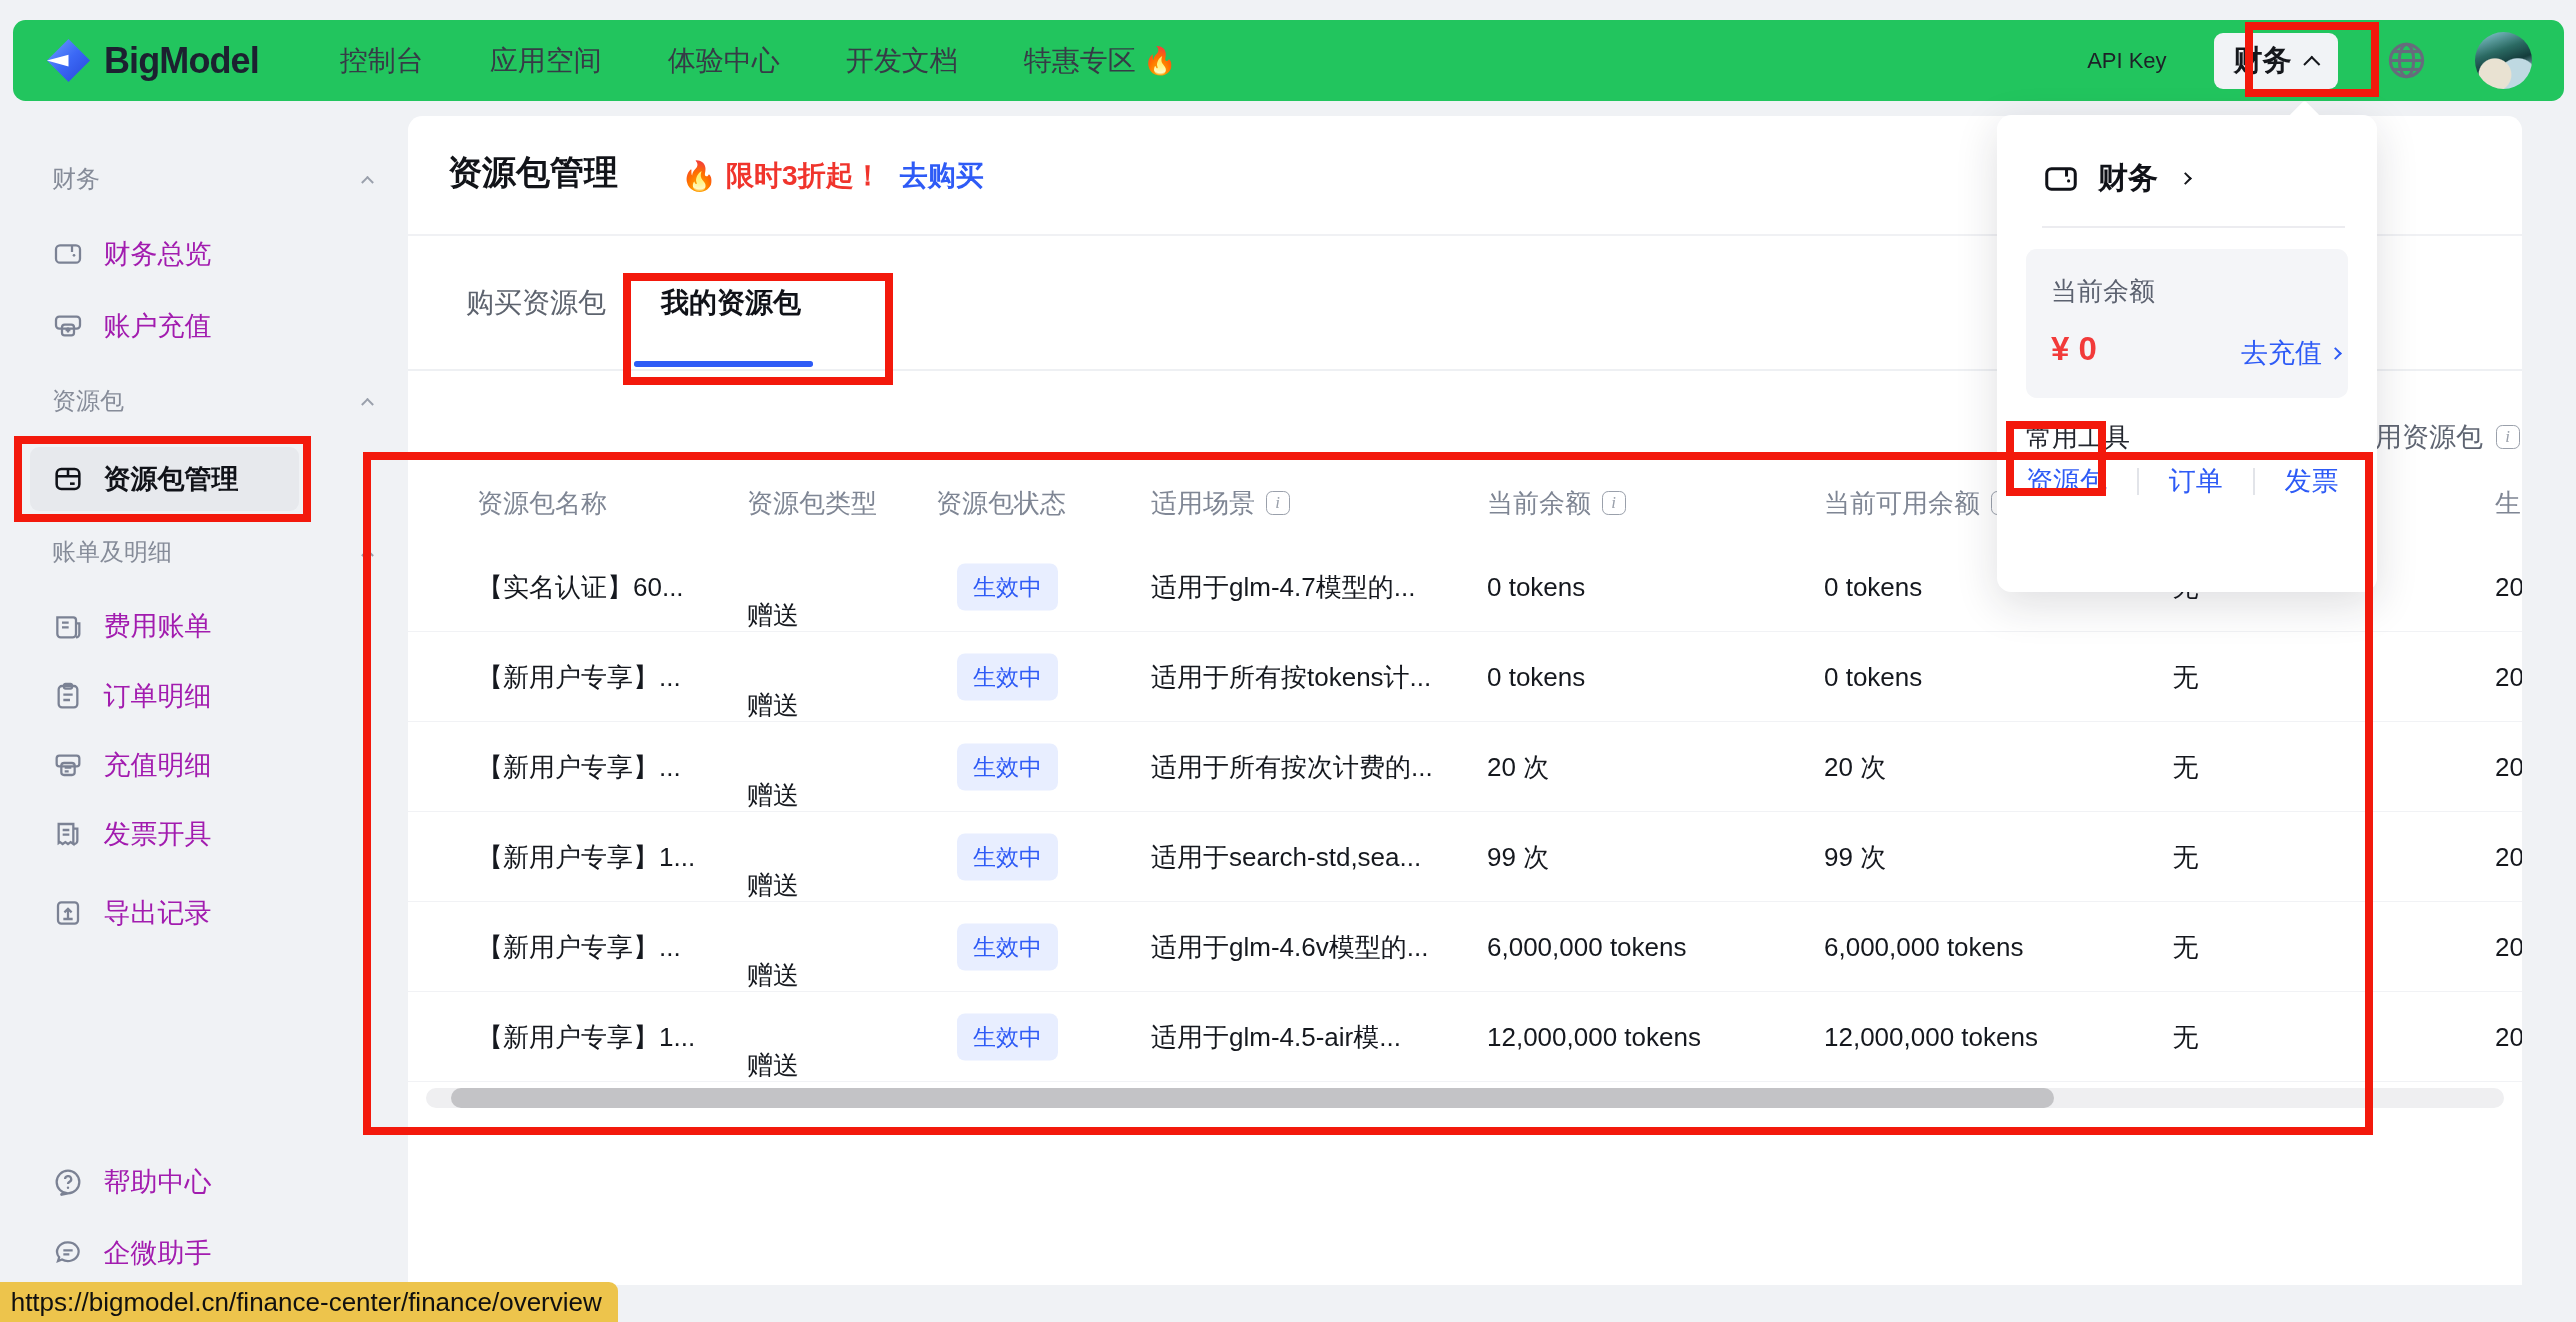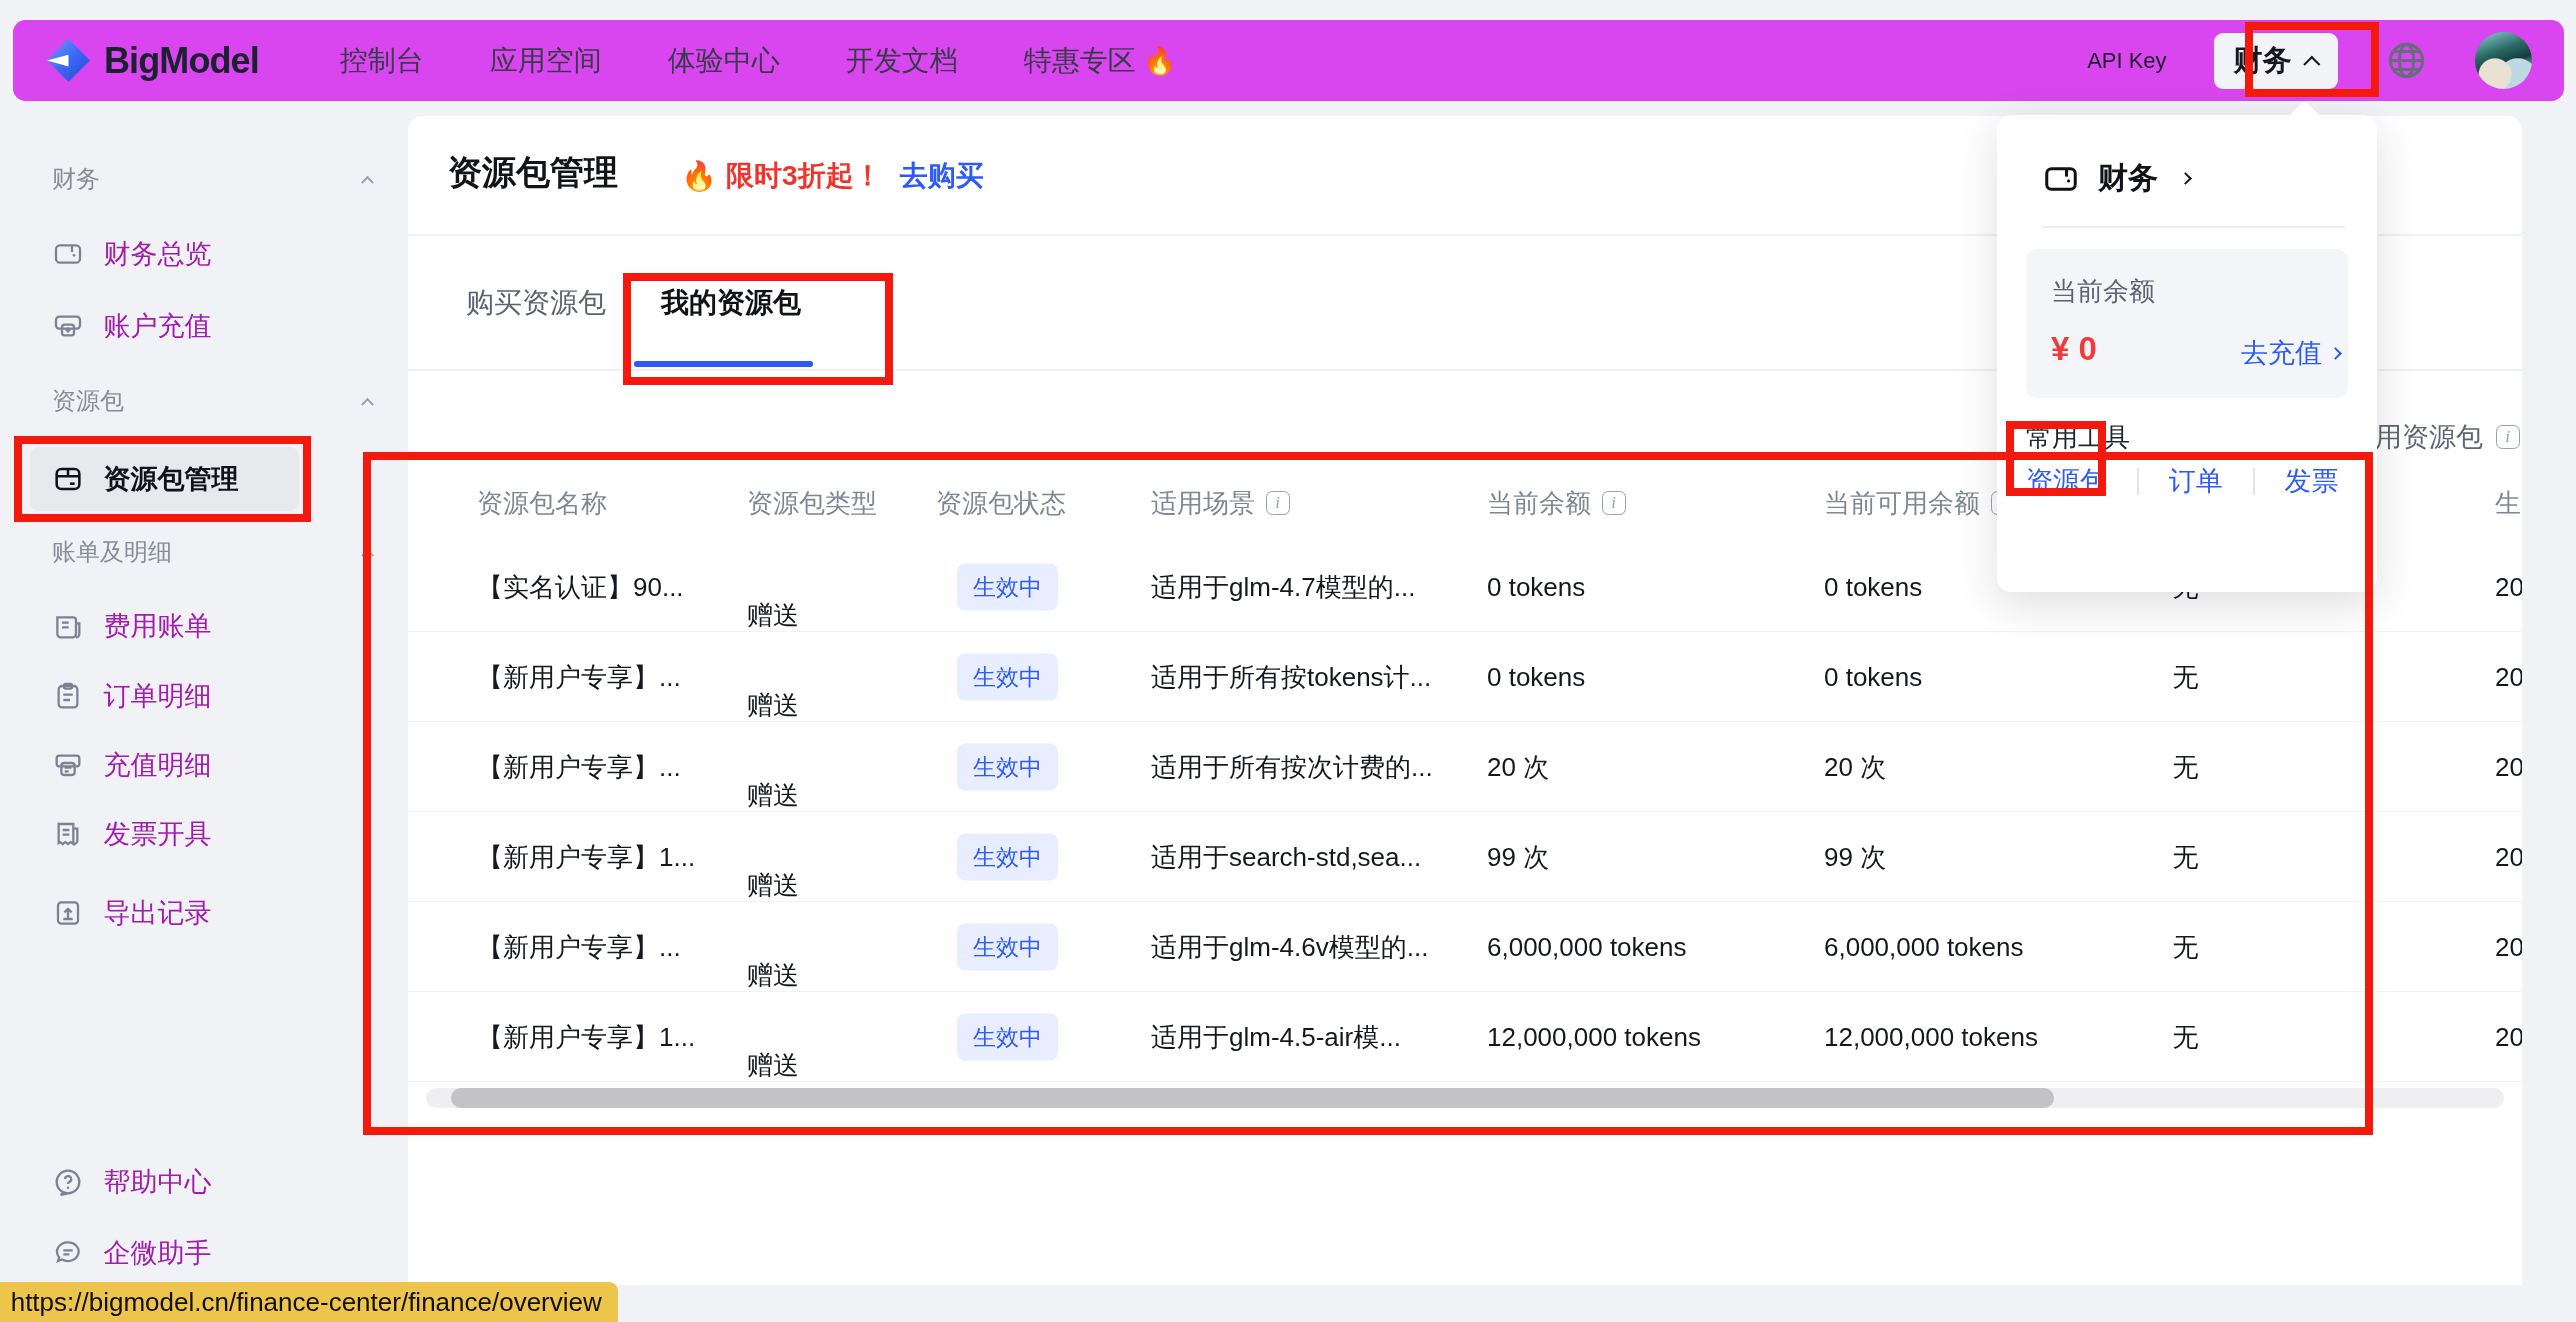--- a/index.html
+++ b/index.html
@@ -4,21 +4,21 @@
 <style>
   * { margin:0; padding:0; box-sizing:border-box; }
   html,body { width:2576px; height:1322px; overflow:hidden; }
   body {
     font-family:"Liberation Sans","DejaVu Sans",sans-serif;
     background:#f0f2f5; color:#17191f; position:relative;
   }
   .abs { position:absolute; }
 
   
-  .topbar { left:12.5px; top:20px; width:2551px; height:81px; background:#d946ef;
+  .topbar { left:12.5px; top:20px; width:2551px; height:81px; background:#22c55e;
             border-radius:12.5px; display:flex; align-items:center; padding:0 32px; z-index:5; }
   .logo { display:flex; align-items:center; gap:12.5px; }
   .logo-text { font-size:36px; font-weight:bold; color:#1c2130; letter-spacing:-0.9px; }
   .topnav { display:flex; align-items:center; gap:66px; margin-left:81px; }
   .topnav .navitem { font-size:28px; color:#363b46; cursor:pointer; }
   .nav-fire { margin-left:7.2px; font-size:27px; }
   .top-right { margin-left:auto; display:flex; align-items:center; gap:47px; }
   .apikey { font-size:22px; color:#1d2127; }
   .finance-btn { background:#f1f3f6; border-radius:9px; height:56px; padding:0 20px;
                  display:flex; align-items:center; gap:14.3px; font-size:29px; font-weight:bold; color:#15171c; }
@@ -314,21 +314,21 @@
   <div class="th" style="left:1416px;">
     <span>当前可用余额</span>
       <span class="info-ic">i</span>
     </div>
   <div class="th" style="left:2087px;">
       <span>生</span>
     </div>
 
   <div class="rows">
     <div class="trow">
-      <span class="cell c-name">【实名认证】90...</span>
+      <span class="cell c-name">【实名认证】60...</span>
       <span class="cell c-type">赠送</span>
       <span class="cell c-status"><span class="badge">生效中</span></span>
       <span class="cell c-scene">适用于glm-4.7模型的...</span>
       <span class="cell c-bal">0 tokens</span>
       <span class="cell c-avail">0 tokens</span>
       <span class="cell c-freeze">无</span>
       <span class="cell c-start">20</span>
     </div>
     <div class="trow">
       <span class="cell c-name">【新用户专享】...</span>

